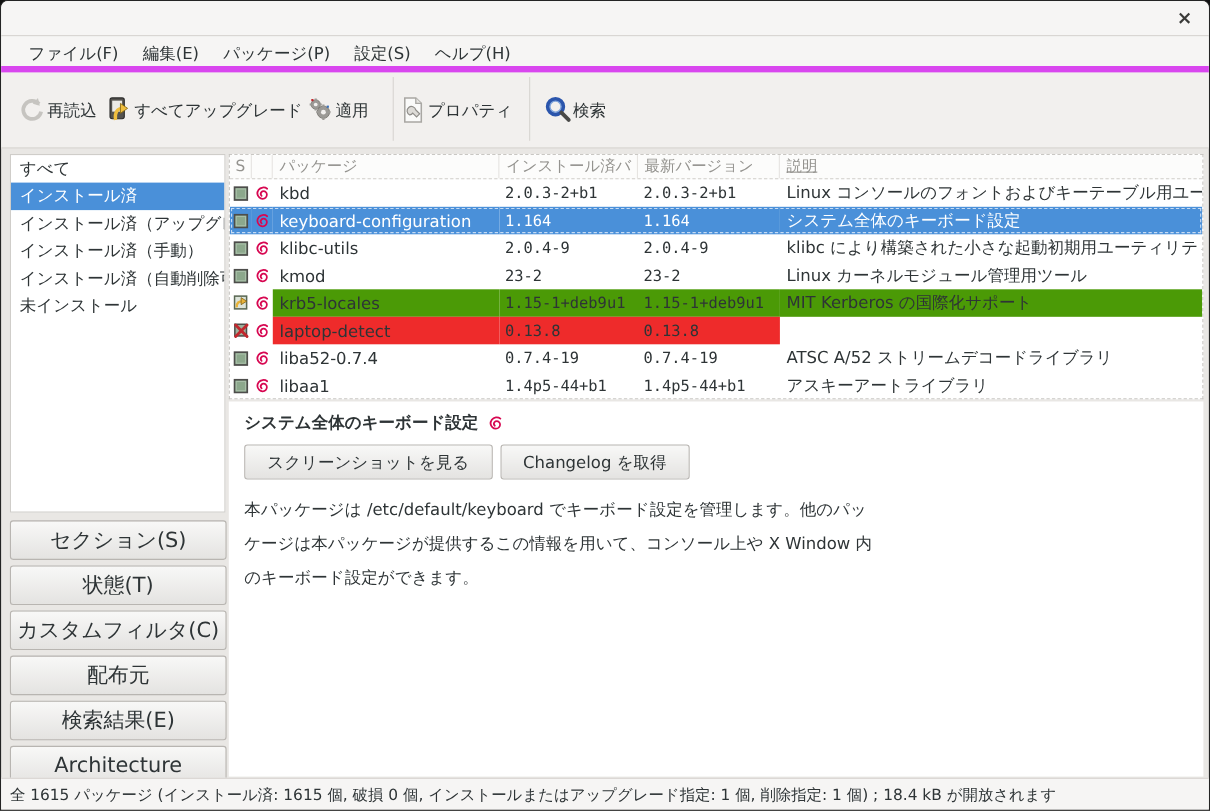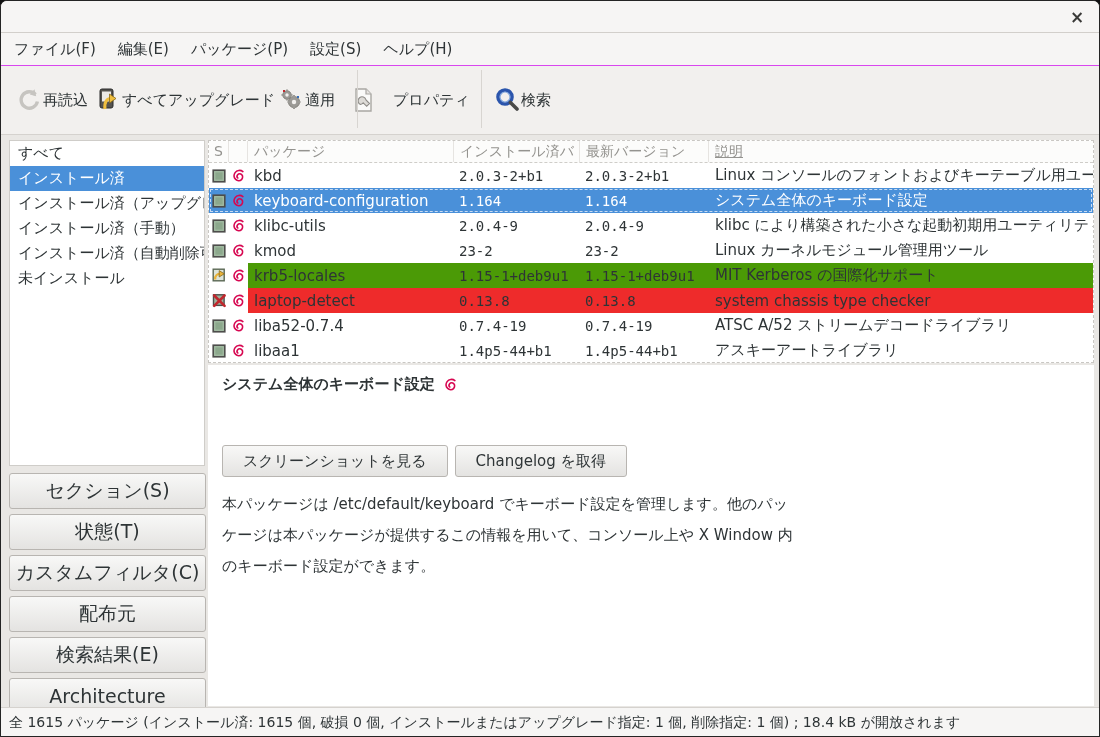--- a/index.html
+++ b/index.html
@@ -15,21 +15,21 @@
 
   
   .titlebar{position:absolute;left:0;top:0;width:100%;height:32px;background:var(--bar-bg);
             border-bottom:1px solid #D2CFCB;display:flex;align-items:center;justify-content:center;}
   .titlebar .title{font-size:15px;font-weight:bold;}
   .close-btn{position:absolute;right:10px;top:4px;width:24px;height:24px;display:flex;
              align-items:center;justify-content:center;font-size:17px;font-weight:bold;color:#3A3A38;cursor:default;}
 
   
   .menubar{position:absolute;left:0;top:32px;width:100%;height:33px;background:var(--bar-bg);
-           border-bottom:1px solid #d946ef;display:flex;align-items:stretch;padding-left:2px;}
+           border-bottom:6px solid #d946ef;display:flex;align-items:stretch;padding-left:14px;}
   .menu-item{font-size:15px;line-height:32px;padding:0 11px;white-space:nowrap;}
 
   
   .toolbar{position:absolute;left:0;top:65px;width:100%;height:69px;background:var(--toolbar-bg);
            border-bottom:1px solid #D5D2CE;}
   .tool-item{position:absolute;top:5px;height:58px;display:flex;
              align-items:center;justify-content:flex-start;}
   .tool-icon{height:32px;display:flex;align-items:center;justify-content:center;}
   .tool-label{font-size:15px;line-height:22px;white-space:nowrap;}
   .tool-sep{position:absolute;top:4px;height:58px;width:1px;background:#D8D5D1;}
@@ -61,21 +61,21 @@
   .tbl-row.selected .cell{background:var(--accent);color:#fff;}
   .tbl-row.selected{outline:1px dashed #C7DBF3;outline-offset:-2px;}
   .tbl-row.upgrade .cell.paint{background:var(--row-green);}
   .tbl-row.remove .cell.paint{background:var(--row-red);}
 
   
   .details{position:absolute;left:207px;top:364px;width:886px;height:341px;background:#fff;padding:10px 14px;}
   .details-title{font-size:15px;font-weight:bold;display:flex;align-items:center;gap:8px;}
   .details-buttons{display:flex;gap:7px;margin-top:10px;}
   .detail-btn{height:32px;padding:4px 20px;border:1px solid #B8B5B1;border-radius:3px;font-size:15px;
-              color:var(--text);background:linear-gradient(#F8F8F7,#E4E3E1);display:flex;align-items:center;margin-top:41px;}
+              color:var(--text);background:linear-gradient(#F8F8F7,#E4E3E1);display:flex;align-items:center;}
   .details-desc{margin-top:12px;font-size:15px;line-height:31px;white-space:pre-line;max-width:660px;}
 
   
   .statusbar{position:absolute;left:0;top:706px;width:100%;height:31px;background:var(--bar-bg);
              border-top:1px solid #D5D2CE;display:flex;align-items:center;padding-left:8px;}
   .status-text{font-size:14px;white-space:nowrap;}
 
   svg{display:block;}
 </style>
 </head>
@@ -136,21 +136,21 @@
                 <path d="M10 3.5 v2 M10 12.5 v2 M4.5 9 h2 M13.5 9 h2"></path>
                 <path d="M17 9 v2.5 M17 20.5 v2.5 M10.5 16 h2.5 M21 16 h2.5"></path>
               </g>
               <rect x="6" y="4" width="2" height="2" fill="#C1272D"></rect>
               <rect x="20" y="10" width="2" height="2" fill="#3B6FB5"></rect>
             </svg>
           </span>
         </div>
         <div class="tool-label">適用</div>
       </div>
-      <div class="tool-item" style="left: 348px; width: 96px; gap: 16px;">
+      <div class="tool-item" style="left: 360px; width: 96px;">
         <div class="tool-icon">
           <span>
             <svg width="28" height="28" viewBox="0 0 28 28">
               <path d="M7 3 h10 l5 5 v17 H7 Z" fill="#FAFAF9" stroke="#A9A7A3" stroke-width="1.4"></path>
               <path d="M17 3 v5 h5" fill="#E6E4E1" stroke="#A9A7A3" stroke-width="1.2"></path>
               <path d="M11.5 18.5 a4 4 0 1 1 5.5 -4.5 l3.5 3.5 -2.8 2.8 -3.5 -3.5 a4 4 0 0 1 -2.7 1.7 Z" fill="#DDDBD7" stroke="#8F8D89" stroke-width="1.1"></path>
             </svg>
           </span>
         </div>
         <div class="tool-label">プロパティ</div>
@@ -317,21 +317,20 @@
           <div class="cell icon">
             <span>
               <svg width="15" height="15" viewBox="0 0 16 16">
                 <path d="M12.7 3.8 C10.2 1.8 6.2 2.3 4.4 4.9 C2.8 7.2 3.1 10.3 5 12.2 C6.7 13.9 9.6 14.1 11.2 12.4 C12.7 10.9 12.8 8.4 11.4 7.1 C10.2 5.9 8.1 5.9 7.1 7.1 C6.2 8.2 6.3 9.8 7.3 10.7" fill="none" stroke="var(--swirl)" stroke-width="1.7" stroke-linecap="round"></path>
               </svg>
             </span>
           </div>
           <div class="cell name paint">laptop-detect</div>
           <div class="cell ver paint">0.13.8</div>
           <div class="cell ver paint">0.13.8</div>
-          <div class="cell desc paint">system chassis type checker</div>
         </div>
         <div class="tbl-grid tbl-row">
           <div class="cell icon">
             <span>
               <svg width="14" height="14" viewBox="0 0 14 14">
                 <rect x="1.2" y="1.2" width="11.6" height="11.6" fill="#8CA88C" stroke="#4D4D4B" stroke-width="1.6"></rect>
                 <rect x="2.8" y="2.8" width="8.4" height="8.4" fill="none" stroke="#A8BFA8" stroke-width="1"></rect>
               </svg>
             </span>
           </div>

